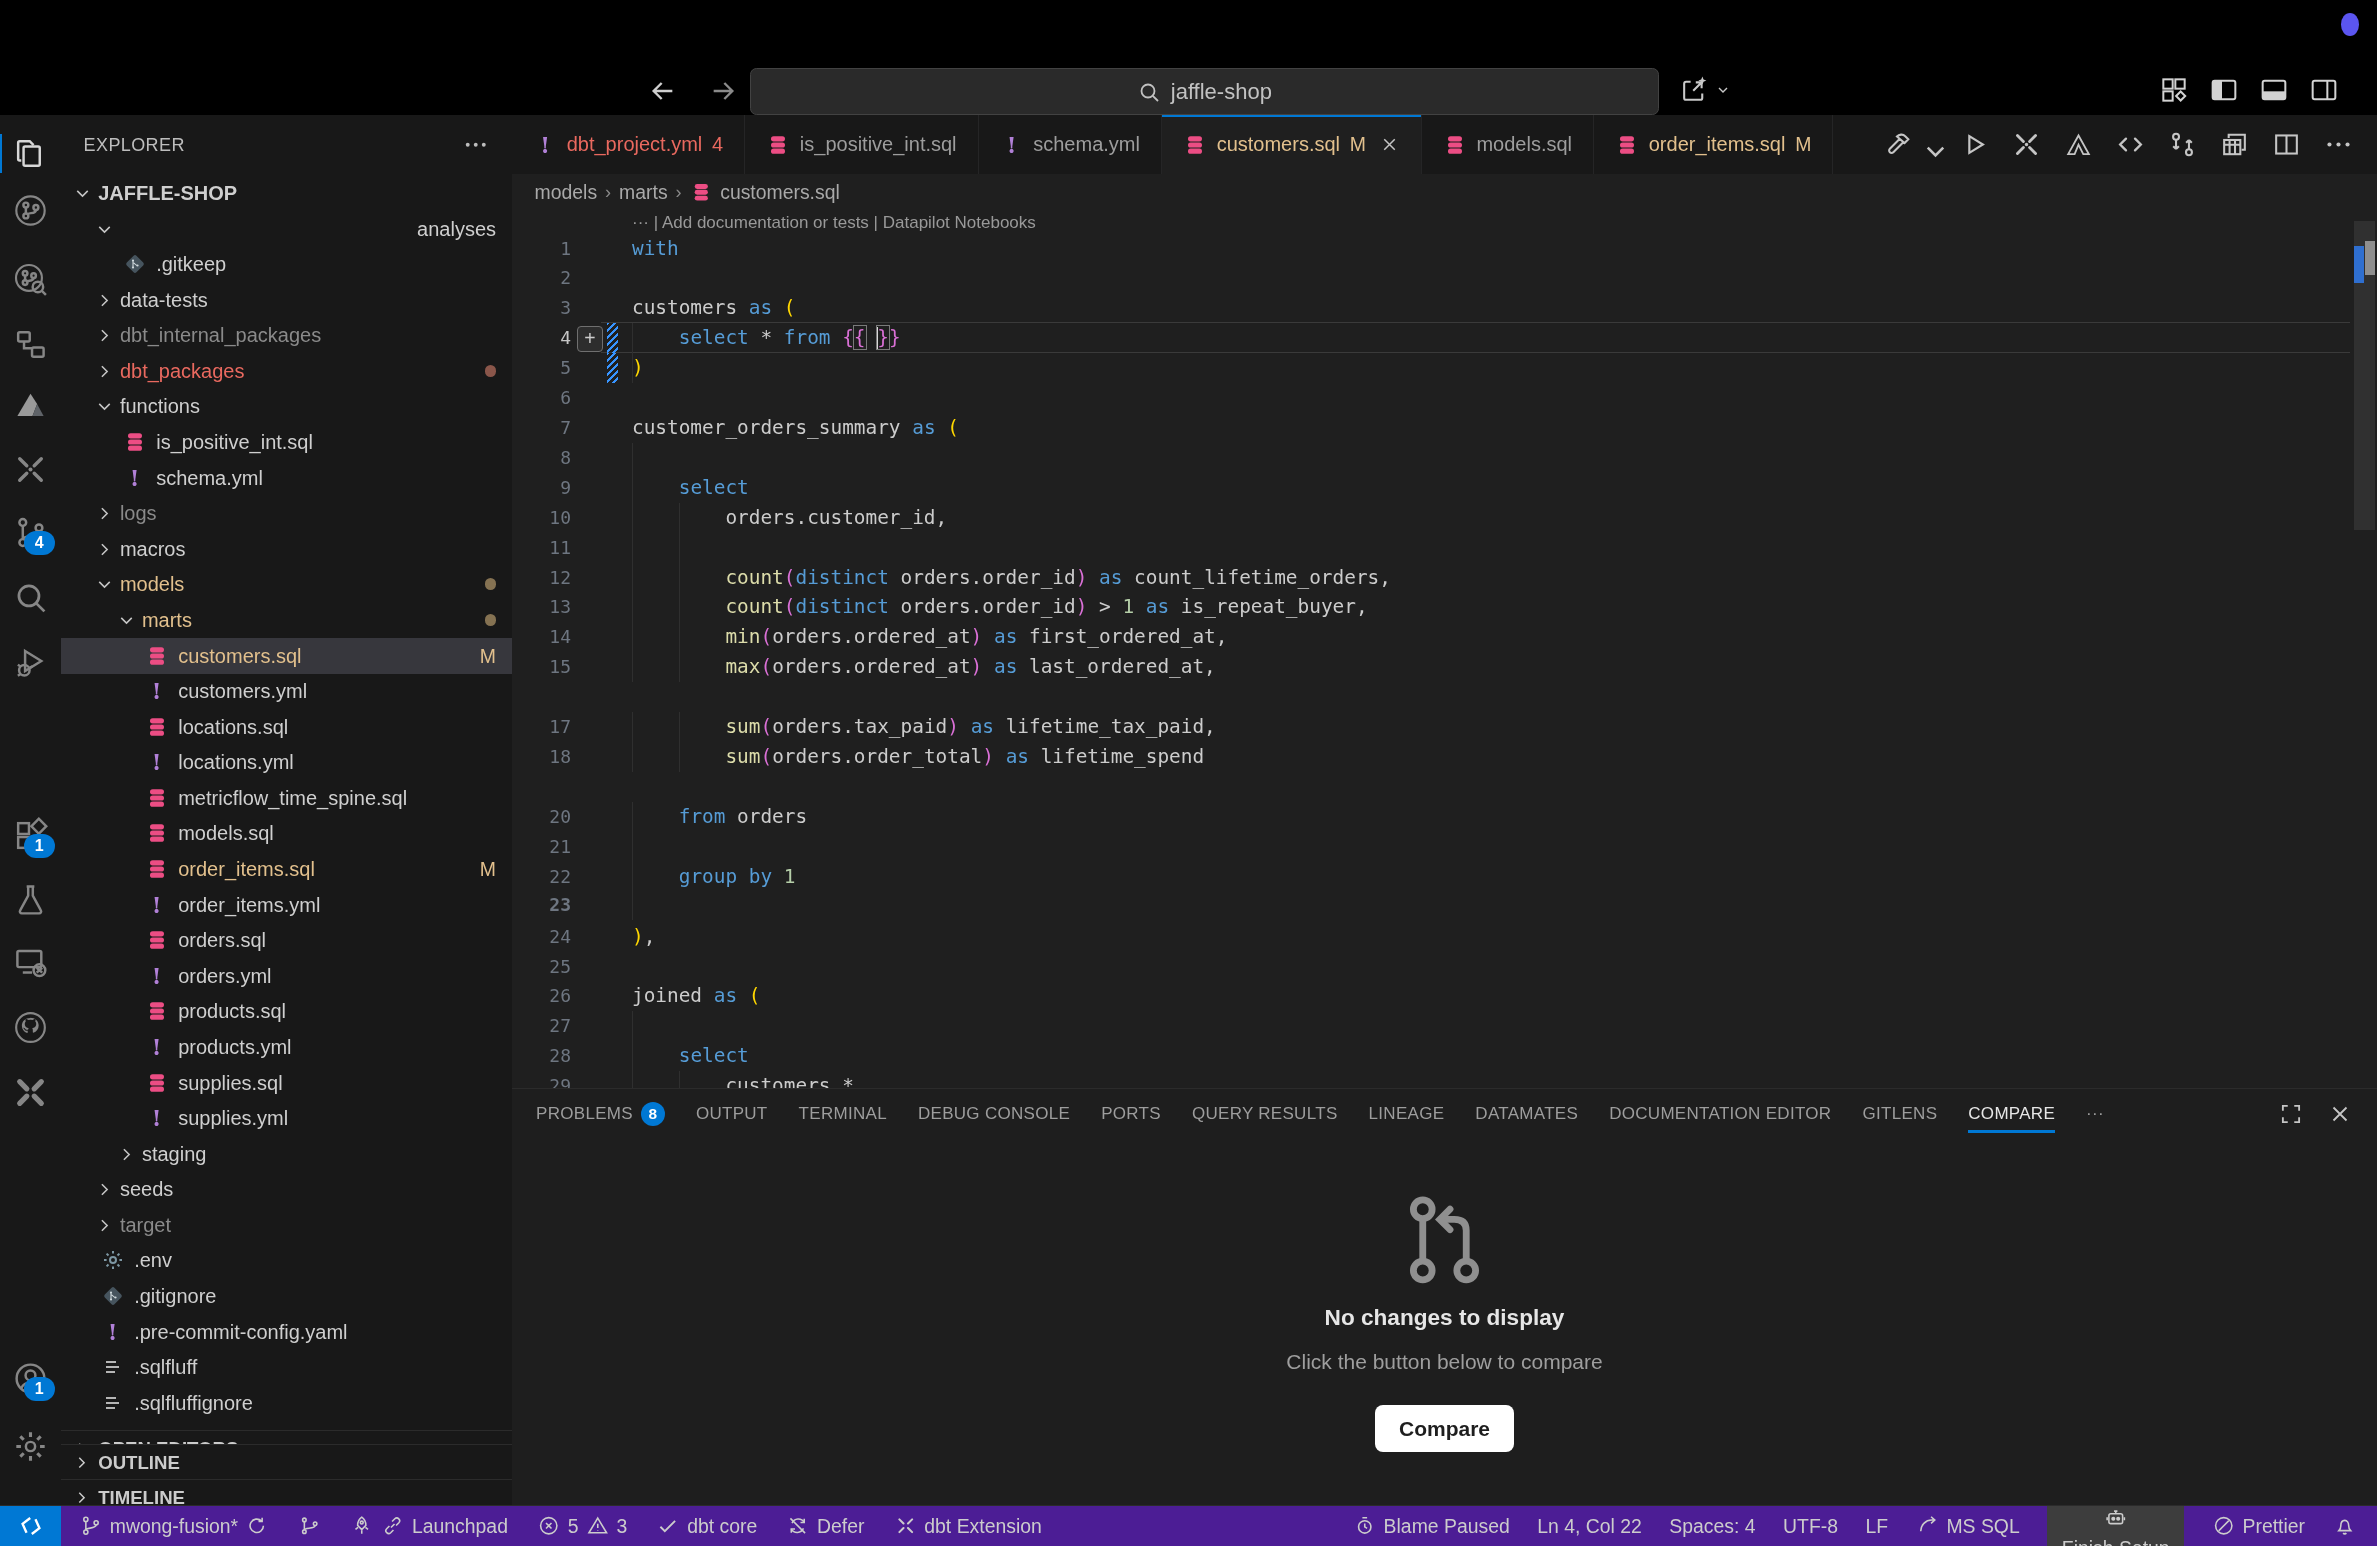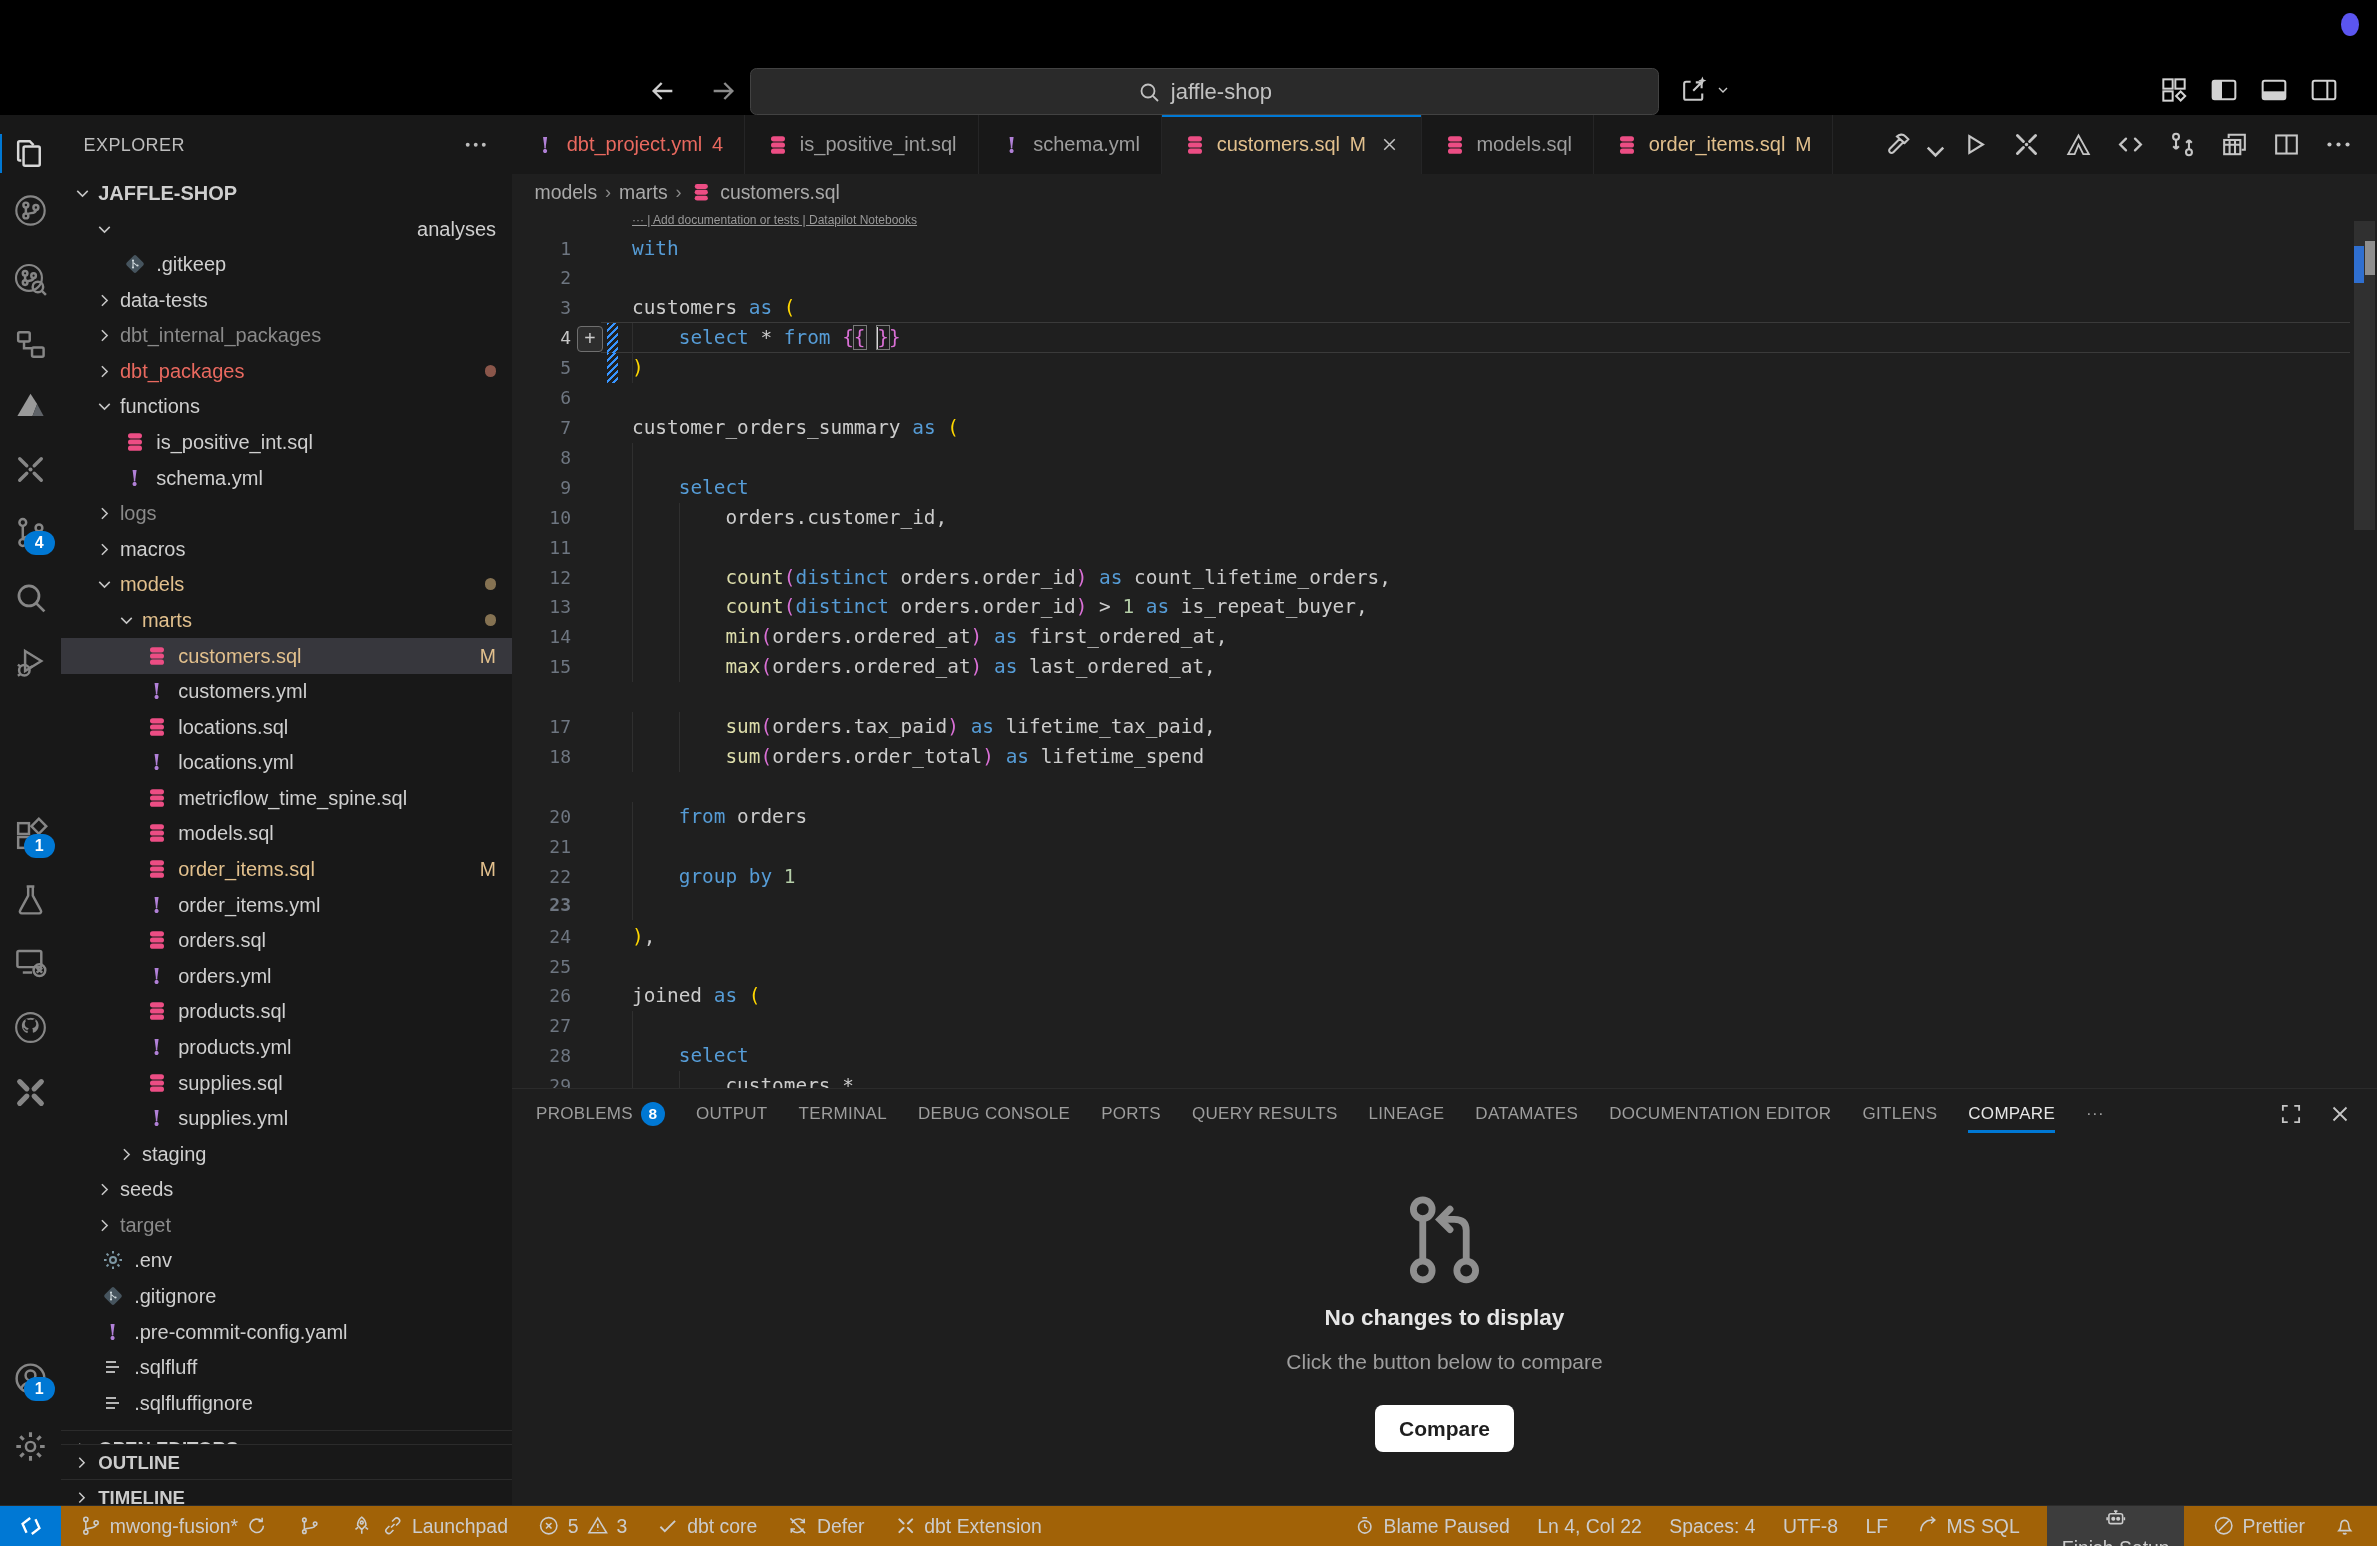--- a/index.html
+++ b/index.html
@@ -52,21 +52,21 @@
   .tab .closex{width:21px;height:21px;color:#c5c5c5;margin-left:3.2px;}
   #editor-actions{margin-left:auto;display:flex;align-items:center;gap:21px;padding:0 22.6px;color:#c5c5c5;}
   #editor-actions svg{width:31px;height:31px;}
   .act-chev{width:18px !important;height:18px !important;margin-left:-14.6px;}
 
   #breadcrumb{position:absolute;left:0;top:59px;right:0;height:36px;display:flex;align-items:center;padding-left:22.6px;font-size:19.4px;color:#a9a9a9;gap:8px;background:#1f1f1f;}
   #breadcrumb .ficon{width:22.6px;height:22.6px;}
   .bsep{color:#8a8a8a;font-size:18px;}
 
   #code{position:absolute;left:0;top:95px;right:0;bottom:0;background:#1f1f1f;overflow:hidden;}
-  #codelens{position:absolute;left:120px;top:3.2px;font-size:12px;color:#999999;text-decoration:underline;}
+  #codelens{position:absolute;left:120px;top:3.2px;font-size:17px;color:#999999;}
   .cline{position:absolute;left:0;right:0;height:30px;}
   .lnum{position:absolute;left:0;top:0;width:59px;text-align:right;font-family:"DejaVu Sans Mono",monospace;font-size:18px;color:#6e7681;line-height:30px;}
   .lnum.curln{color:#c6c6c6;}
   .ltext{position:absolute;left:120px;top:0;font-family:"DejaVu Sans Mono",monospace;font-size:19.4px;line-height:30px;white-space:pre;color:#cccccc;}
   .kw{color:#569cd6}.fn{color:#dcdcaa}.p1{color:#ffd700}.p2{color:#da70d6}.num{color:#b5cea8}
   .box{color:#da70d6;outline:0.8px solid #7a7a7a;outline-offset:-0.8px;}
   .cursor{display:inline-block;width:1.6px;height:22.6px;background:#d7d7d7;vertical-align:middle;margin:0 -0.8px;}
   .guide{position:absolute;top:0;width:0.8px;height:30px;background:#2f2f2f;}
   .modmark{position:absolute;left:95px;top:0;width:10.5px;height:30px;background:repeating-linear-gradient(135deg,#3794ff 0px,#3794ff 2px,rgba(0,0,0,0) 2px,rgba(0,0,0,0) 4.9px);}
   #curline-box{position:absolute;left:89px;right:27.5px;height:31px;border-top:0.8px solid #3a3a3a;border-bottom:0.8px solid #3a3a3a;box-sizing:border-box;}
@@ -84,21 +84,21 @@
   .pbadge{min-width:24px;height:24px;border-radius:12px;background:#0078d4;color:#fff;font-size:15.4px;font-weight:700;display:flex;align-items:center;justify-content:center;}
   #panel-actions{margin-left:auto;display:flex;gap:22.6px;padding-right:24px;color:#c5c5c5;}
   #panel-actions svg{width:26px;height:26px;}
   #panel-empty{position:absolute;left:0;right:0;top:50px;bottom:0;display:flex;flex-direction:column;align-items:center;justify-content:center;gap:0;}
   #pr-icon{width:81px;height:91px;color:#8f8f8f;margin-bottom:21px;}
   #pe-title{font-size:22.6px;font-weight:700;color:#e6e6e6;margin-bottom:19.4px;}
   #pe-sub{font-size:21px;color:#9e9e9e;margin-bottom:31px;}
   #compare-btn{background:#ffffff;color:#1e1e1e;font-size:21px;font-weight:600;border:none;border-radius:8px;padding:11.3px 24px;font-family:"Liberation Sans",sans-serif;}
 
   
-  #statusbar{position:absolute;left:0;right:0;bottom:0;height:40px;background:#a16207;border-top:0.8px solid #2b2b2b;display:flex;align-items:center;font-size:19.4px;color:#cccccc;}
+  #statusbar{position:absolute;left:0;right:0;bottom:0;height:40px;background:#4c1d95;border-top:0.8px solid #2b2b2b;display:flex;align-items:center;font-size:19.4px;color:#cccccc;}
   #sb-remote{width:61px;height:40px;background:#0078d4;display:flex;align-items:center;justify-content:center;color:#fff;flex:0 0 61px;}
   #sb-remote svg{width:26px;height:26px;transform:rotate(14deg);}
   #sb-left{display:flex;align-items:center;gap:29px;padding-left:18px;}
   #sb-right{margin-left:auto;display:flex;align-items:center;gap:27.5px;padding-right:21px;}
   .sbi{display:flex;align-items:center;gap:7.3px;white-space:nowrap;height:40px;}
   .sbi svg{width:23.5px;height:23.5px;}
   .sbi.hl{background:#3d3d3d;padding:0 14.6px;flex-direction:column;}
 </style>
 </head>
 <body>

